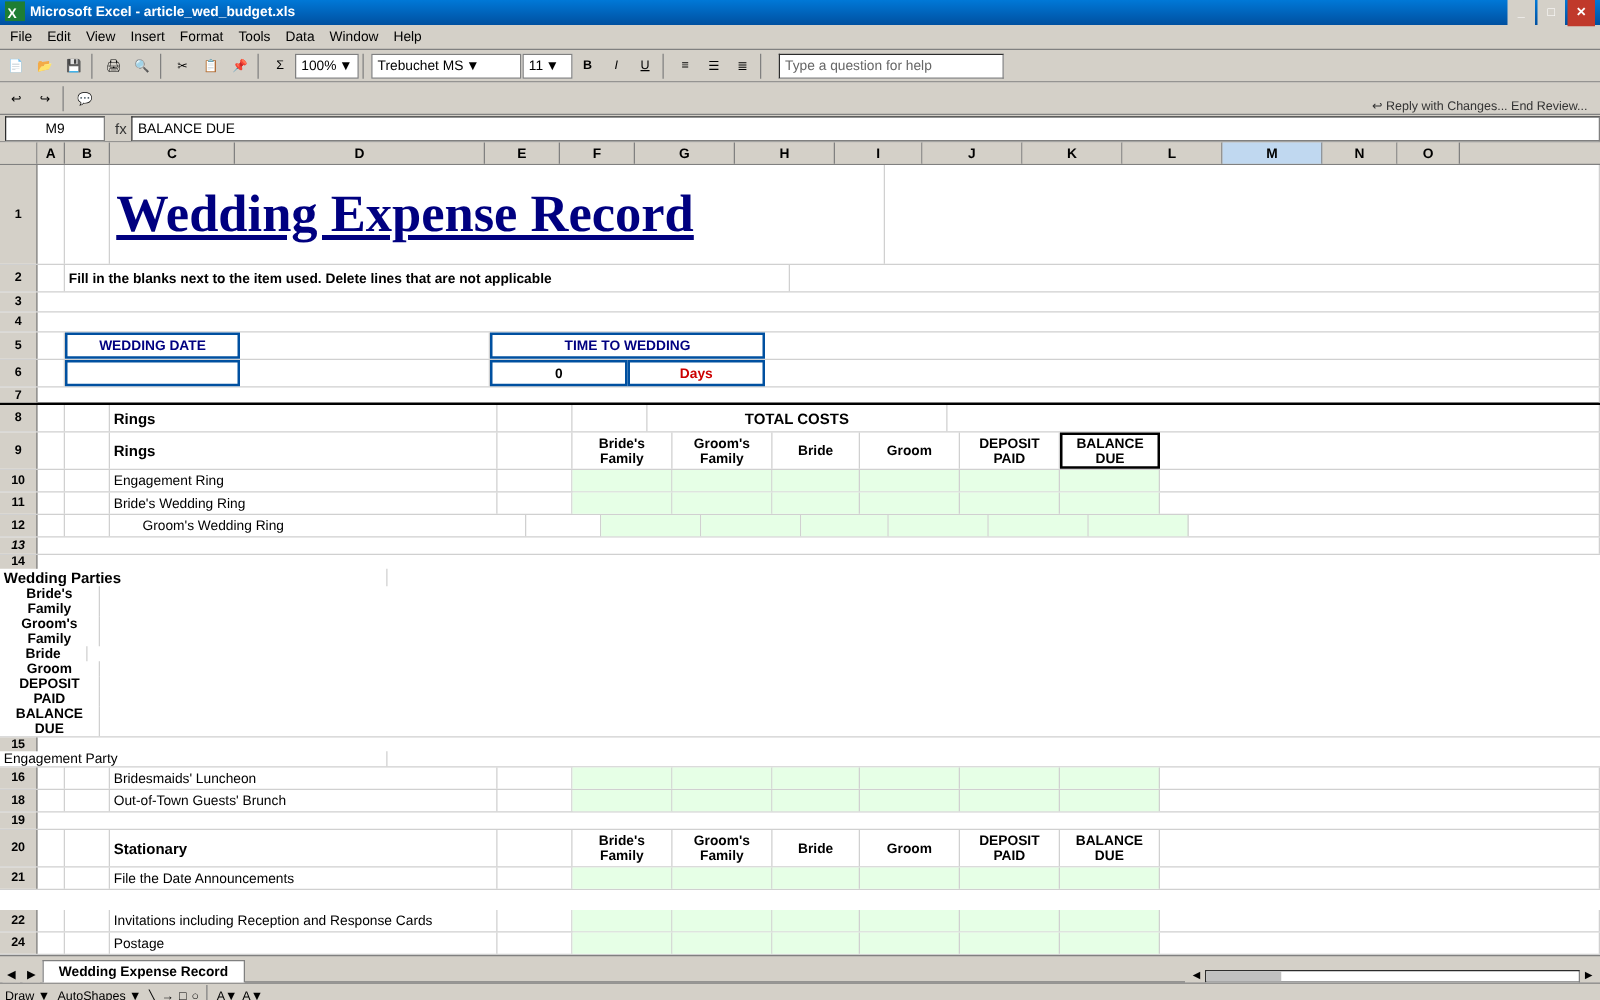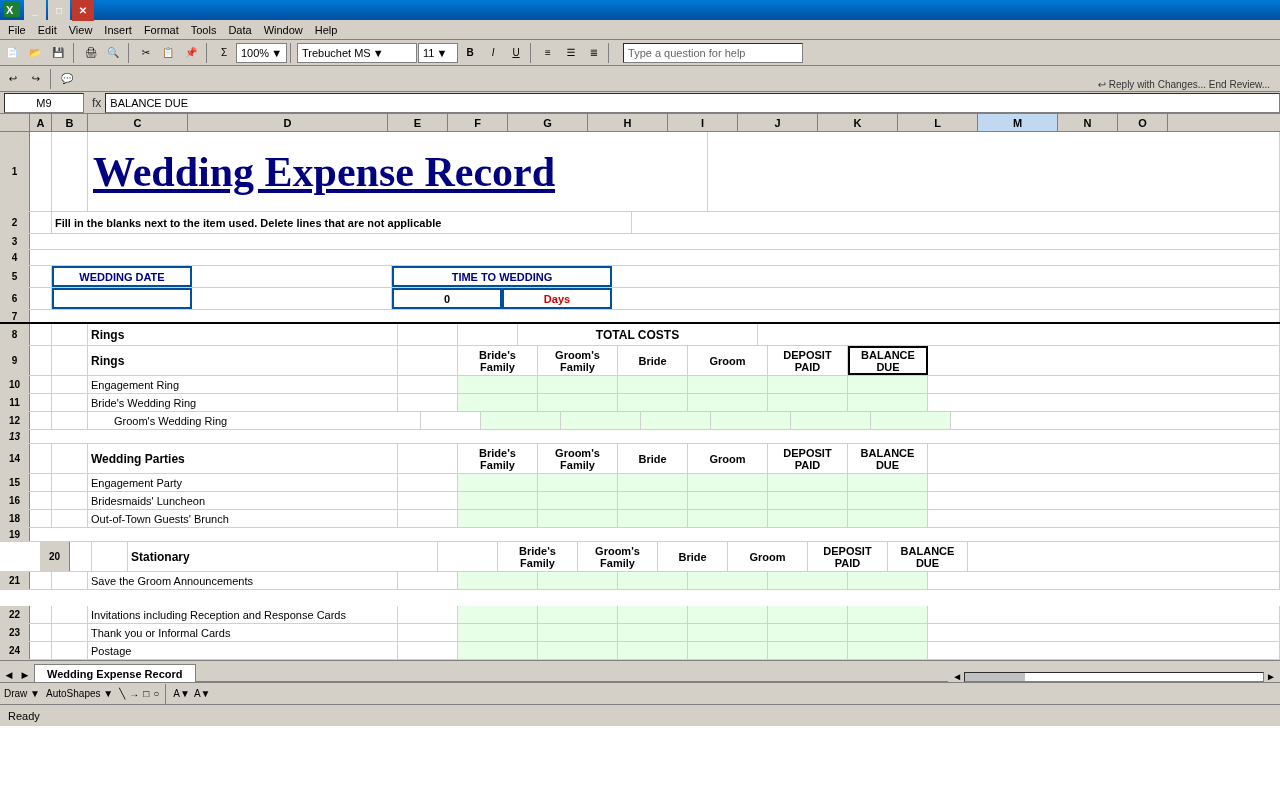--- a/index.html
+++ b/index.html
@@ -201,20 +201,21 @@
 </head>
 <body>
 
 <div class="title-bar">
   <div style="margin-right:4px;">
     <svg width="16" height="16" viewBox="0 0 16 16">
         <rect width="16" height="16" fill="#1e7e34"></rect>
         <text x="2" y="13" fill="white" font-size="11" font-weight="bold">X</text>
       </svg>
   </div>
+  <span class="title-bar-text">Microsoft Excel - article_wed_budget.xls</span>
   <div class="title-bar-controls">
     <div class="tb-btn">_</div>
     <div class="tb-btn">□</div>
     <div class="tb-btn" style="background:#c0392b;color:white;">✕</div>
   </div>
 </div>
 
 <div class="menu-bar">
   <div class="menu-item">File</div>
   <div class="menu-item">Edit</div>
@@ -420,36 +421,36 @@
     <div class="cell green-bg" style="width:80px; min-width:80px;"></div>
     <div class="cell green-bg" style="width:80px; min-width:80px;"></div>
     <div class="cell" style="flex:1;"></div>
   </div>
 
   <div class="grid-row" style="min-height:14px;font-style:italic;">
     <div class="row-num">13</div>
     <div class="cell" style="flex:1;"></div>
   </div>
 
-  <div class="grid-row" style="min-height:30px;">
+  <div class="grid-row" style="min-height:30px;flex-direction:column;">
     <div class="row-num">14</div>
     <div class="cell w-a"></div>
     <div class="cell w-b"></div>
     <div class="cell section-header" style="width:310px; min-width:310px; font-weight:bold; font-size:12px;">Wedding Parties</div>
     <div class="cell" style="width:60px; min-width:60px;"></div>
     <div class="cell col-sub-header" style="width:80px; min-width:80px; justify-content:center; font-weight:bold;">Bride's<br>Family</div>
     <div class="cell col-sub-header" style="width:80px; min-width:80px; justify-content:center; font-weight:bold;">Groom's<br>Family</div>
     <div class="cell col-sub-header" style="width:70px; min-width:70px; justify-content:center; font-weight:bold;">Bride</div>
     <div class="cell col-sub-header" style="width:80px; min-width:80px; justify-content:center; font-weight:bold;">Groom</div>
     <div class="cell col-sub-header" style="width:80px; min-width:80px; justify-content:center; font-weight:bold;">DEPOSIT PAID</div>
     <div class="cell col-sub-header" style="width:80px; min-width:80px; justify-content:center; font-weight:bold;">BALANCE<br>DUE</div>
     <div class="cell" style="flex:1;"></div>
   </div>
 
-  <div class="grid-row" style="min-height:18px;">
+  <div class="grid-row" style="min-height:18px;flex-direction:column;">
     <div class="row-num">15</div>
     <div class="cell w-a"></div>
     <div class="cell w-b"></div>
     <div class="cell" style="width:310px; min-width:310px;">Engagement Party</div>
     <div class="cell" style="width:60px; min-width:60px;"></div>
     <div class="cell green-bg" style="width:80px; min-width:80px;"></div>
     <div class="cell green-bg" style="width:80px; min-width:80px;"></div>
     <div class="cell green-bg" style="width:70px; min-width:70px;"></div>
     <div class="cell green-bg" style="width:80px; min-width:80px;"></div>
     <div class="cell green-bg" style="width:80px; min-width:80px;"></div>
@@ -486,40 +487,40 @@
     <div class="cell green-bg" style="width:80px; min-width:80px;"></div>
     <div class="cell green-bg" style="width:80px; min-width:80px;"></div>
     <div class="cell" style="flex:1;"></div>
   </div>
 
   <div class="grid-row" style="min-height:14px;">
     <div class="row-num">19</div>
     <div class="cell" style="flex:1;"></div>
   </div>
 
-  <div class="grid-row" style="min-height:30px;padding-left:40px;">
+  <div class="grid-row" style="min-height:30px;">
     <div class="row-num">20</div>
     <div class="cell w-a"></div>
     <div class="cell w-b"></div>
     <div class="cell section-header" style="width:310px; min-width:310px; font-weight:bold; font-size:12px;">Stationary</div>
     <div class="cell" style="width:60px; min-width:60px;"></div>
     <div class="cell col-sub-header" style="width:80px; min-width:80px; justify-content:center; font-weight:bold;">Bride's<br>Family</div>
     <div class="cell col-sub-header" style="width:80px; min-width:80px; justify-content:center; font-weight:bold;">Groom's<br>Family</div>
     <div class="cell col-sub-header" style="width:70px; min-width:70px; justify-content:center; font-weight:bold;">Bride</div>
     <div class="cell col-sub-header" style="width:80px; min-width:80px; justify-content:center; font-weight:bold;">Groom</div>
     <div class="cell col-sub-header" style="width:80px; min-width:80px; justify-content:center; font-weight:bold;">DEPOSIT PAID</div>
     <div class="cell col-sub-header" style="width:80px; min-width:80px; justify-content:center; font-weight:bold;">BALANCE<br>DUE</div>
     <div class="cell" style="flex:1;"></div>
   </div>
 
   <div class="grid-row" style="min-height:18px;">
     <div class="row-num">21</div>
     <div class="cell w-a"></div>
     <div class="cell w-b"></div>
-    <div class="cell" style="width:310px; min-width:310px;">Save the Groom Announcements</div>
+    <div class="cell" style="width:310px; min-width:310px;">File the Date Announcements</div>
     <div class="cell" style="width:60px; min-width:60px;"></div>
     <div class="cell green-bg" style="width:80px; min-width:80px;"></div>
     <div class="cell green-bg" style="width:80px; min-width:80px;"></div>
     <div class="cell green-bg" style="width:70px; min-width:70px;"></div>
     <div class="cell green-bg" style="width:80px; min-width:80px;"></div>
     <div class="cell green-bg" style="width:80px; min-width:80px;"></div>
     <div class="cell green-bg" style="width:80px; min-width:80px;"></div>
     <div class="cell" style="flex:1;"></div>
   </div>
 
@@ -531,34 +532,20 @@
     <div class="cell" style="width:60px; min-width:60px;"></div>
     <div class="cell green-bg" style="width:80px; min-width:80px;"></div>
     <div class="cell green-bg" style="width:80px; min-width:80px;"></div>
     <div class="cell green-bg" style="width:70px; min-width:70px;"></div>
     <div class="cell green-bg" style="width:80px; min-width:80px;"></div>
     <div class="cell green-bg" style="width:80px; min-width:80px;"></div>
     <div class="cell green-bg" style="width:80px; min-width:80px;"></div>
     <div class="cell" style="flex:1;"></div>
   </div>
 
-  <div class="grid-row" style="min-height:18px;">
-    <div class="row-num">23</div>
-    <div class="cell w-a"></div>
-    <div class="cell w-b"></div>
-    <div class="cell" style="width:310px; min-width:310px;">Thank you or Informal Cards</div>
-    <div class="cell" style="width:60px; min-width:60px;"></div>
-    <div class="cell green-bg" style="width:80px; min-width:80px;"></div>
-    <div class="cell green-bg" style="width:80px; min-width:80px;"></div>
-    <div class="cell green-bg" style="width:70px; min-width:70px;"></div>
-    <div class="cell green-bg" style="width:80px; min-width:80px;"></div>
-    <div class="cell green-bg" style="width:80px; min-width:80px;"></div>
-    <div class="cell green-bg" style="width:80px; min-width:80px;"></div>
-    <div class="cell" style="flex:1;"></div>
-  </div>
 
   <div class="grid-row" style="min-height:18px;">
     <div class="row-num">24</div>
     <div class="cell w-a"></div>
     <div class="cell w-b"></div>
     <div class="cell" style="width:310px; min-width:310px;">Postage</div>
     <div class="cell" style="width:60px; min-width:60px;"></div>
     <div class="cell green-bg" style="width:80px; min-width:80px;"></div>
     <div class="cell green-bg" style="width:80px; min-width:80px;"></div>
     <div class="cell green-bg" style="width:70px; min-width:70px;"></div>

